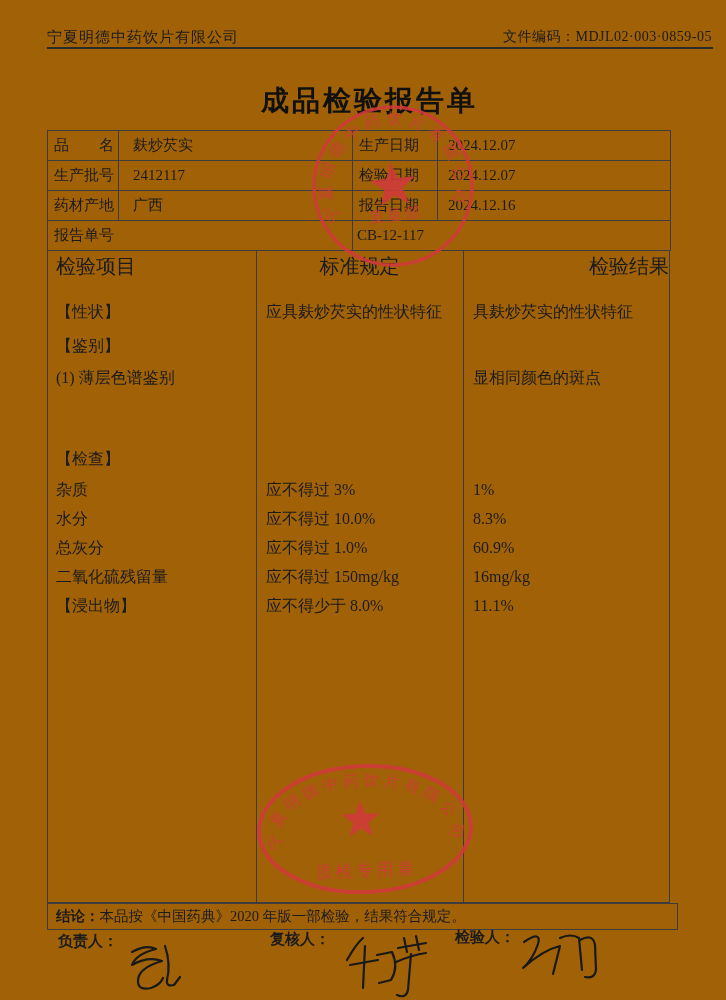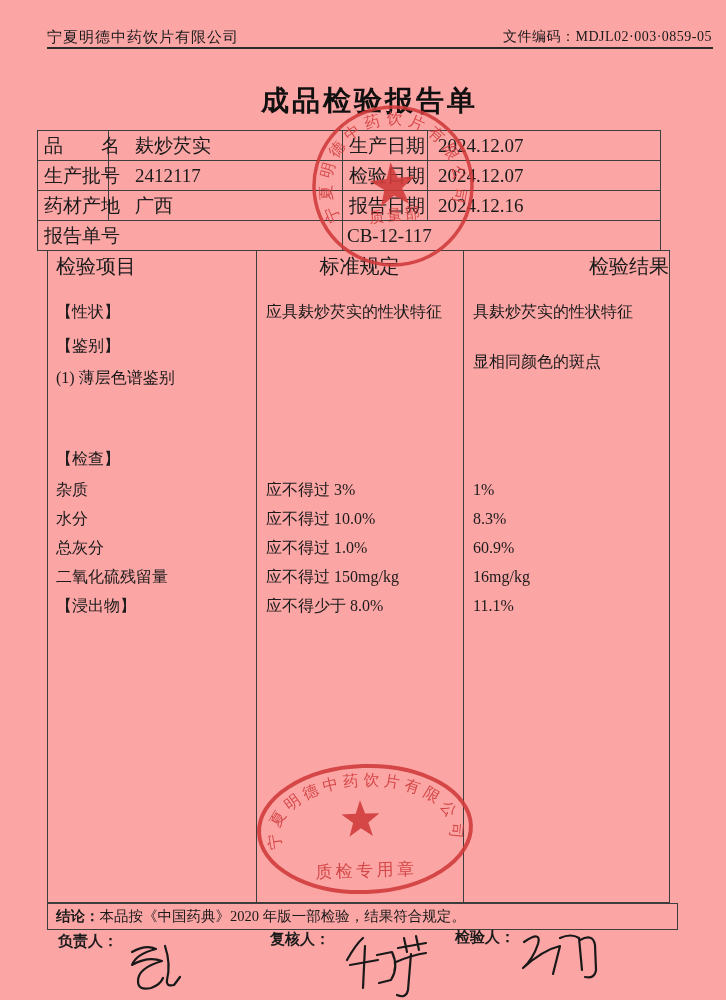--- a/index.html
+++ b/index.html
@@ -1,31 +1,31 @@
 <!DOCTYPE html>
 <html><head>
 <meta charset="utf-8">
 <style>
   html,body{margin:0;padding:0;background:#e8e8e8;}
   .sheet{
-    position:relative;width:726px;height:1000px;background:#fca5a5;
+    position:relative;width:726px;height:1000px;background:#a16207;
     font-family:"Liberation Serif","DejaVu Serif",serif;color:#1b1b1b;
     overflow:hidden;margin:0 auto;
   }
   
   .co-name{position:absolute;left:47px;top:28px;font-size:15px;letter-spacing:1px;}
   .doc-code{position:absolute;right:14px;top:28px;font-size:14px;letter-spacing:.5px;}
   .hdr-rule{position:absolute;left:47px;top:47px;width:666px;height:2px;background:#2b2b2b;}
   .title{position:absolute;left:47px;top:82px;width:623px;margin:0;text-align:center;
     font-size:28px;font-weight:bold;letter-spacing:3px;text-indent:22px;color:#101010;}
   
-  table.info{position:absolute;left:37px;top:130px;width:623px;table-layout:fixed;
-    border-collapse:collapse;font-size:19px;}
+  table.info{position:absolute;left:47px;top:130px;width:623px;table-layout:fixed;
+    border-collapse:collapse;font-size:15px;}
   table.info td{border:1px solid #3d3d3d;height:29px;padding:0 0 0 6px;white-space:nowrap;overflow:visible;}
-  table.info td.val{padding-left:26px;}
+  table.info td.val{padding-left:14px;}
   table.info td.val2{padding-left:10px;}
   table.info td.rno{padding-left:4px;}
   
   .insp{position:absolute;left:47px;top:250px;width:621px;height:651px;border:1px solid #3d3d3d;}
   .vline{position:absolute;top:0;bottom:0;width:1px;background:#3d3d3d;}
   .insp .t{position:absolute;font-size:16px;line-height:20px;white-space:nowrap;}
   .insp .hd{text-underline-offset:4px;font-size:20px;}
   .insp .wrap{white-space:normal;line-height:29px;}
   
   .concl{position:absolute;left:47px;top:903px;width:621px;height:25px;border:1px solid #3d3d3d;
@@ -91,21 +91,21 @@
     <span class="t hd" style="left:208px;top:5px;width:207px;text-align:center">标准规定</span>
     <span class="t hd" style="left:415px;top:5px;width:206px;text-align:right">检验结果</span>
 
     <span class="t" style="left:8px;top:51px">【性状】</span>
     <span class="t" style="left:218px;top:51px">应具麸炒芡实的性状特征</span>
     <span class="t" style="left:425px;top:51px">具麸炒芡实的性状特征</span>
 
     <span class="t" style="left:8px;top:85px">【鉴别】</span>
 
     <span class="t" style="left:8px;top:117px">(1) 薄层色谱鉴别</span>
-    <span class="t" style="left:425px;top:101px">显相同颜色的斑点</span>
+    <span class="t" style="left:425px;top:117px">显相同颜色的斑点</span>
 
     <span class="t" style="left:8px;top:198px">【检查】</span>
 
     <span class="t" style="left:8px;top:229px">杂质</span>
     <span class="t" style="left:218px;top:229px">应不得过 3%</span>
     <span class="t" style="left:425px;top:229px">1%</span>
 
     <span class="t" style="left:8px;top:258px">水分</span>
     <span class="t" style="left:218px;top:258px">应不得过 10.0%</span>
     <span class="t" style="left:425px;top:258px">8.3%</span>

